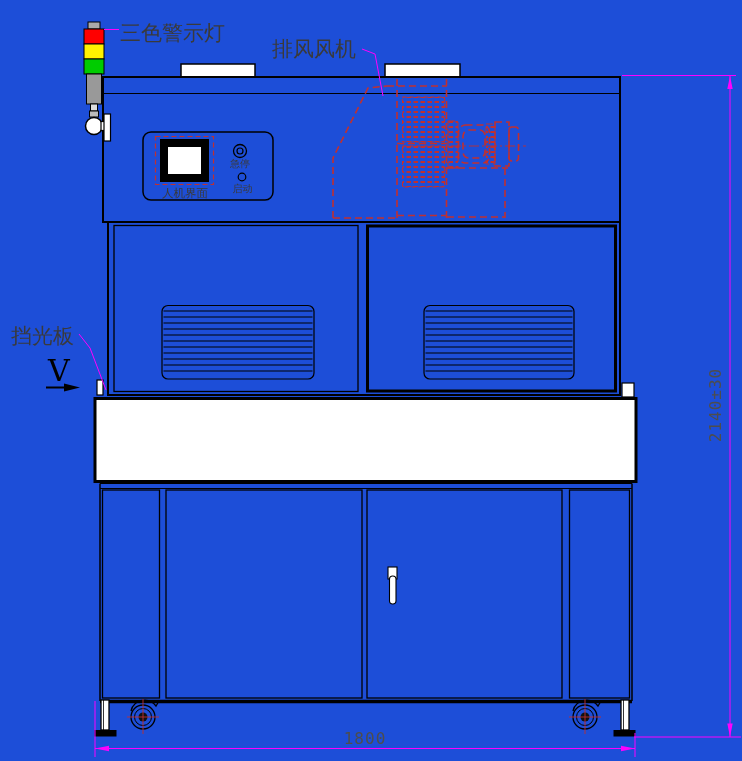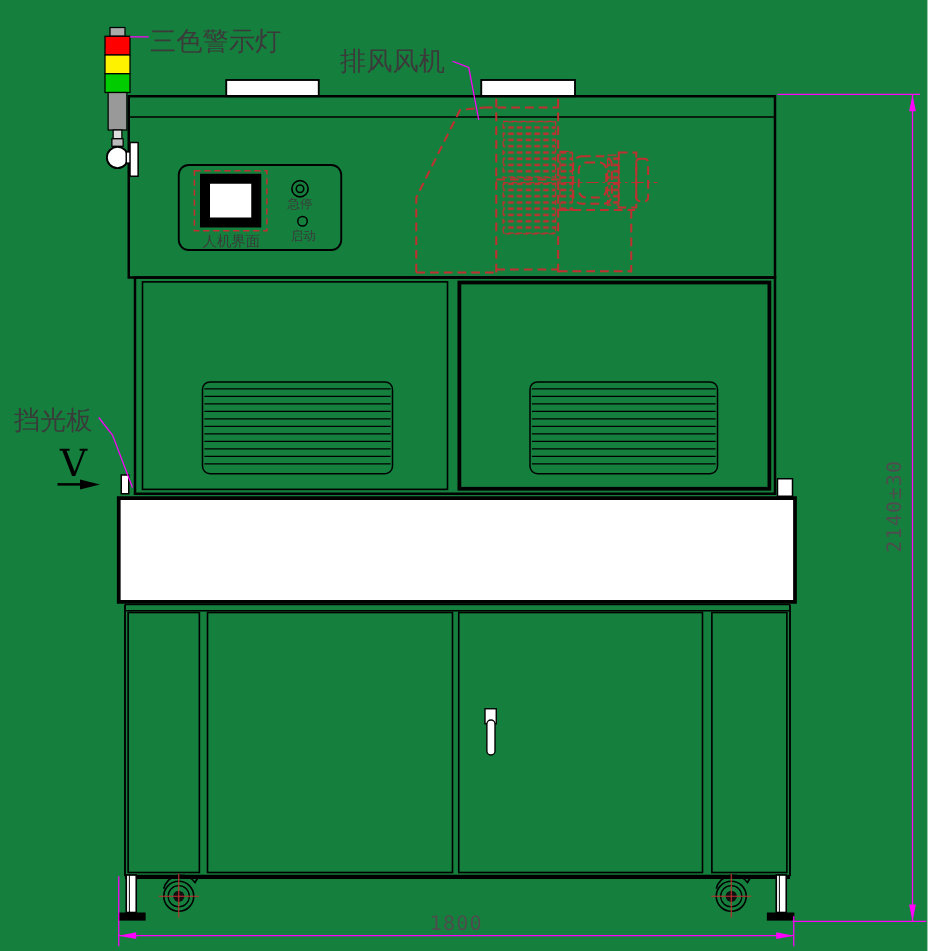--- a/index.html
+++ b/index.html
@@ -1,16 +1,16 @@
 <!DOCTYPE html>
 <html><head>
 <meta charset="utf-8">
 <style>
   html,body{margin:0;padding:0;background:#fff;}
-  .canvas{position:relative;width:742px;height:761px;background:#15803d;overflow:hidden;
+  .canvas{position:relative;width:742px;height:761px;background:#1d4ed8;overflow:hidden;
           font-family:"DejaVu Sans",sans-serif;}
   svg{display:block;}
   .cjk-label{font-family:"DejaVu Sans",sans-serif;font-size:21px;fill:#3a3a3a;}
   .small-label{font-family:"DejaVu Sans",sans-serif;fill:#3a3a3a;}
   .dim-text{font-family:"DejaVu Sans Mono",monospace;font-size:16px;fill:#4d4d4d;letter-spacing:1px;}
   .view-letter{font-family:"DejaVu Serif",serif;font-size:30px;fill:#000;}
 </style>
 </head>
 <body>
 

